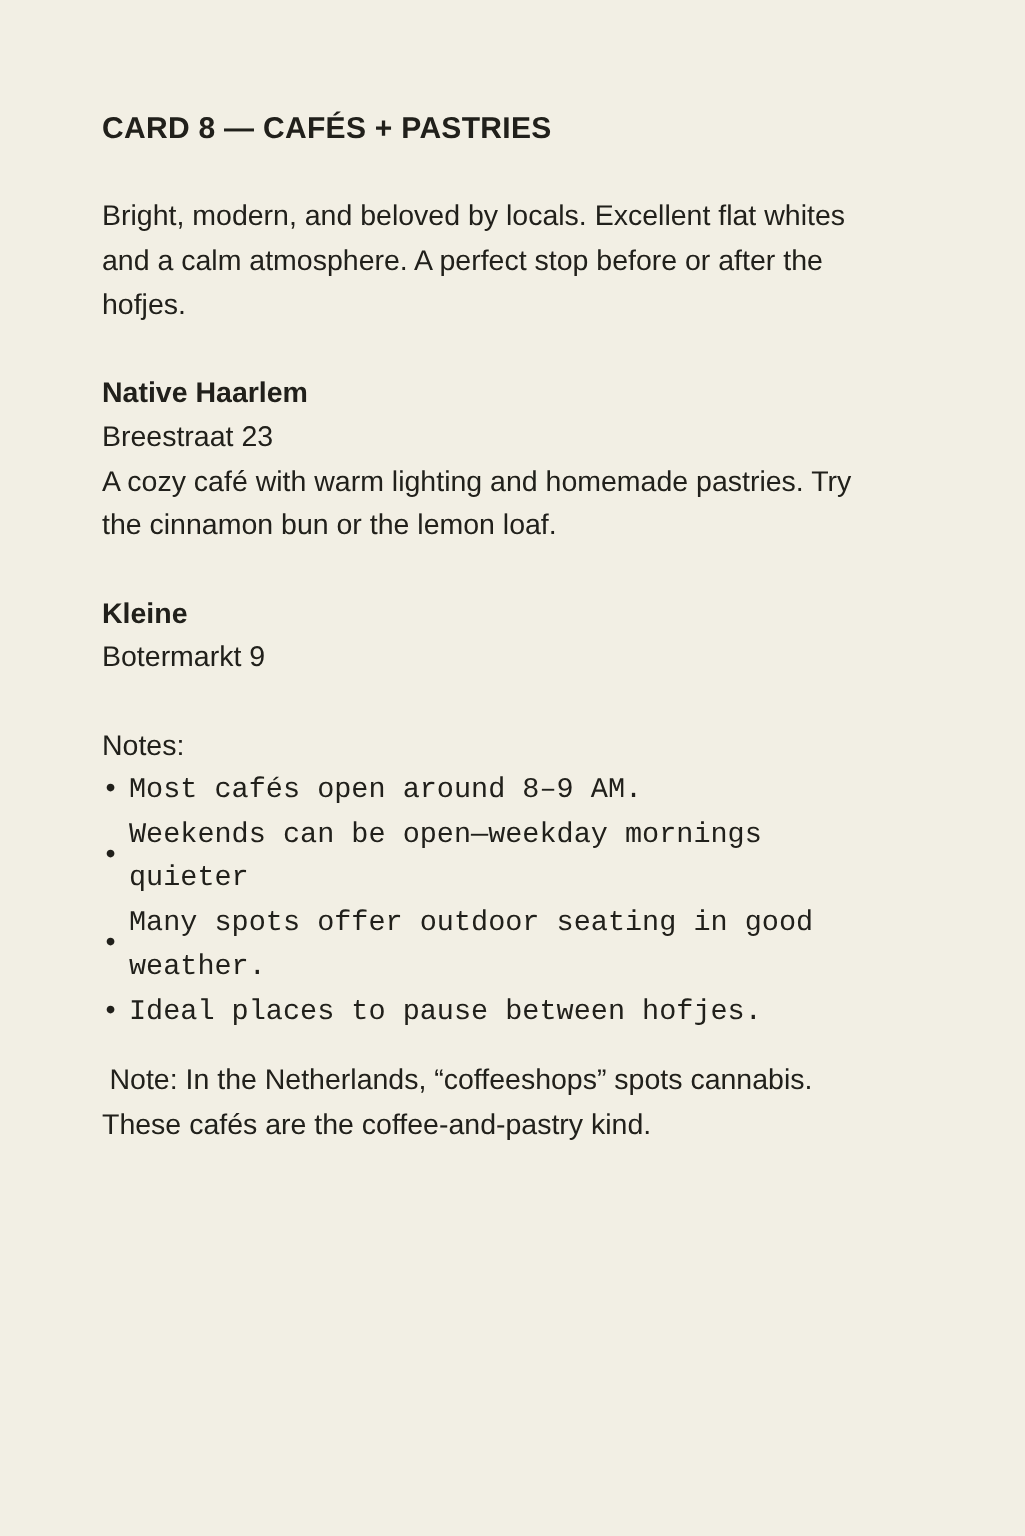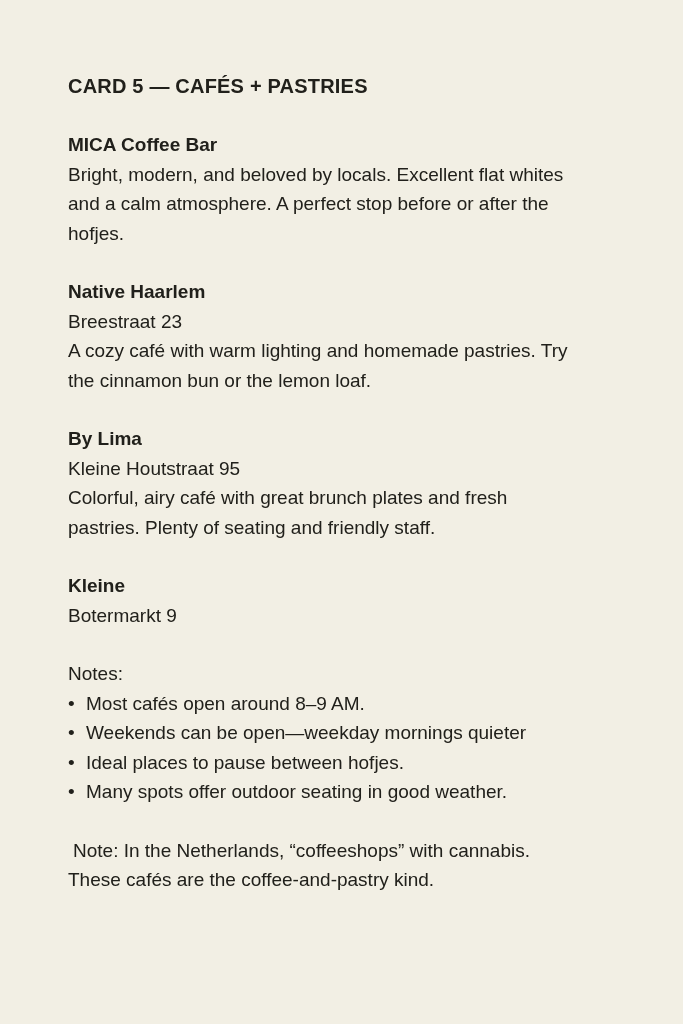--- a/index.html
+++ b/index.html
@@ -41,87 +41,82 @@
   .cafe-address,
   .cafe-desc,
   .notes-heading,
   .bullet-item,
   .footnote-line {
     font-size: 19px;
     font-weight: 400;
     line-height: 29.5px;
   }
   .notes {
-    margin: 0 0 29px 0;
+    margin: 0 0 17px 0;
   }
   .bullet-item {
     display: flex;
-    align-items: flex-end;
+    align-items: center;
+    font-family: Liberation Mono, monospace;
   }
   .bullet {
     display: inline-block;
     width: 18px;
     flex: 0 0 18px;
   }
   .bullet::before {
     content: "\2022";
   }
   .footnote-line.indented {
     padding-left: 5px;
   }
 </style>
 </head>
 <body>
 
 <div class="card">
   <div class="content">
 
-    <h1 class="title">CARD 5 — CAFÉS + PASTRIES</h1>
+    <h1 class="title">CARD 8 — CAFÉS + PASTRIES</h1>
 
     <section class="cafe">
-      <div class="cafe-name">MICA Coffee Bar</div>
       <div class="cafe-desc">Bright, modern, and beloved by locals. Excellent flat whites and a calm atmosphere. A perfect stop before or after the hofjes.</div>
     </section>
 
     <section class="cafe">
       <div class="cafe-name">Native Haarlem</div>
       <div class="cafe-address">Breestraat 23</div>
       <div class="cafe-desc">A cozy café with warm lighting and homemade pastries. Try the cinnamon bun or the lemon loaf.</div>
     </section>
 
-    <section class="cafe">
-      <div class="cafe-name">By Lima</div>
-      <div class="cafe-address">Kleine Houtstraat 95</div>
-      <div class="cafe-desc">Colorful, airy café with great brunch plates and fresh pastries. Plenty of seating and friendly staff.</div>
-    </section>
 
     <section class="cafe">
       <div class="cafe-name">Kleine</div>
       <div class="cafe-address">Botermarkt 9</div>
     </section>
 
     <section class="notes">
       <div class="notes-heading">Notes:</div>
       <div class="bullet-item">
         <span class="bullet"></span>
         <span>Most cafés open around 8–9 AM.</span>
       </div>
       <div class="bullet-item">
         <span class="bullet"></span>
         <span>Weekends can be open—weekday mornings quieter</span>
       </div>
       <div class="bullet-item">
         <span class="bullet"></span>
-        <span>Ideal places to pause between hofjes.</span>
+        <span>Many spots offer outdoor seating in good weather.</span>
       </div>
       <div class="bullet-item">
         <span class="bullet"></span>
-        <span>Many spots offer outdoor seating in good weather.</span>
+        <span>Ideal places to pause between hofjes.</span>
       </div>
     </section>
 
     <section class="footnote">
-      <div class="footnote-line indented">Note: In the Netherlands, “coffeeshops” with cannabis.</div>
+      <div class="footnote-line indented">Note: In the Netherlands, “coffeeshops” spots cannabis.</div>
       <div class="footnote-line">These cafés are the coffee-and-pastry kind.</div>
     </section>
 
   </div>
 </div>
 
 </body></html>

